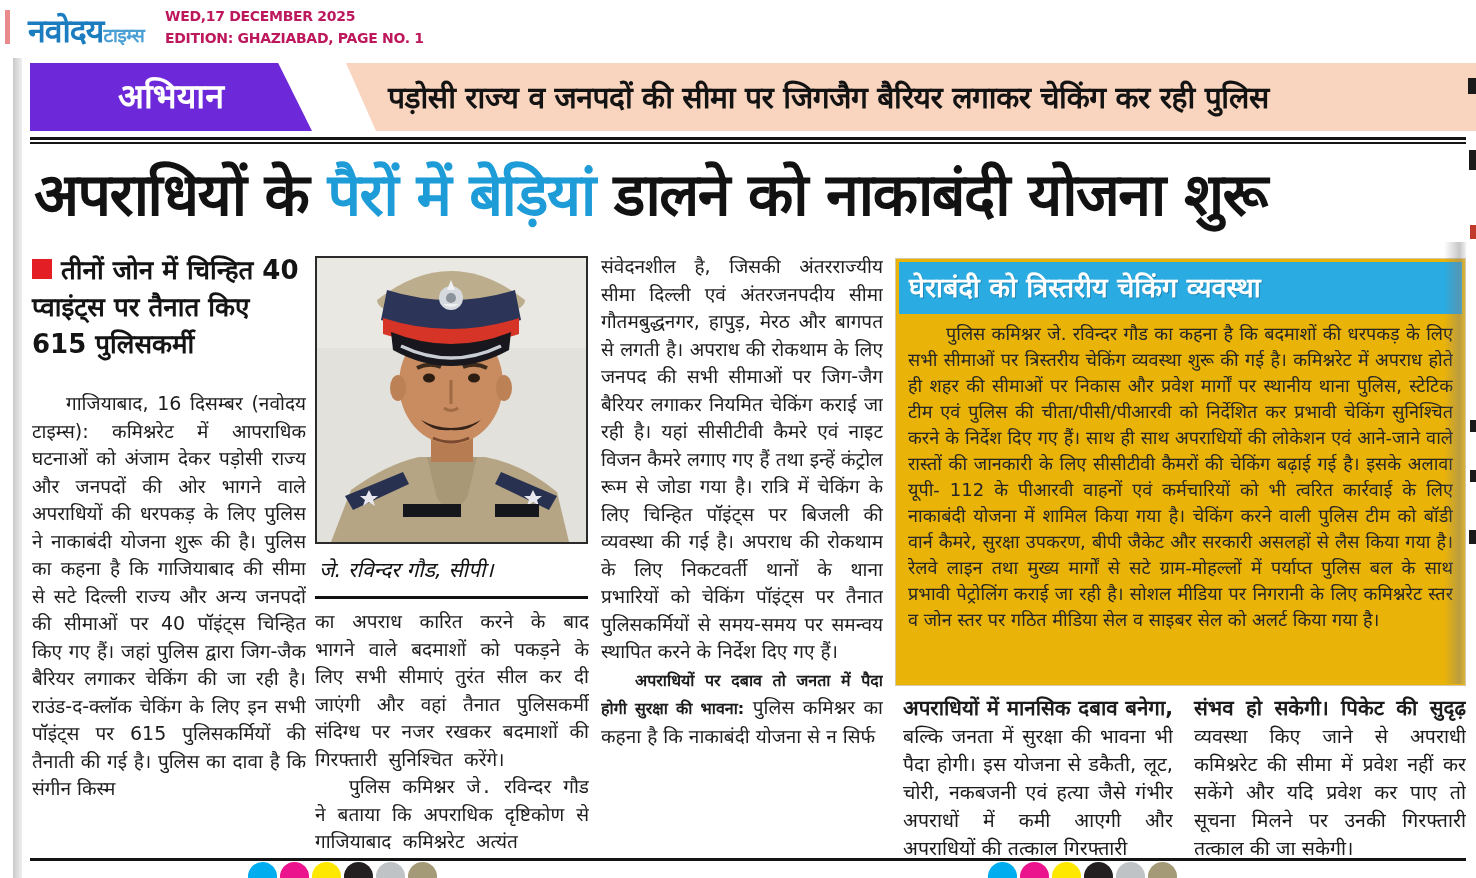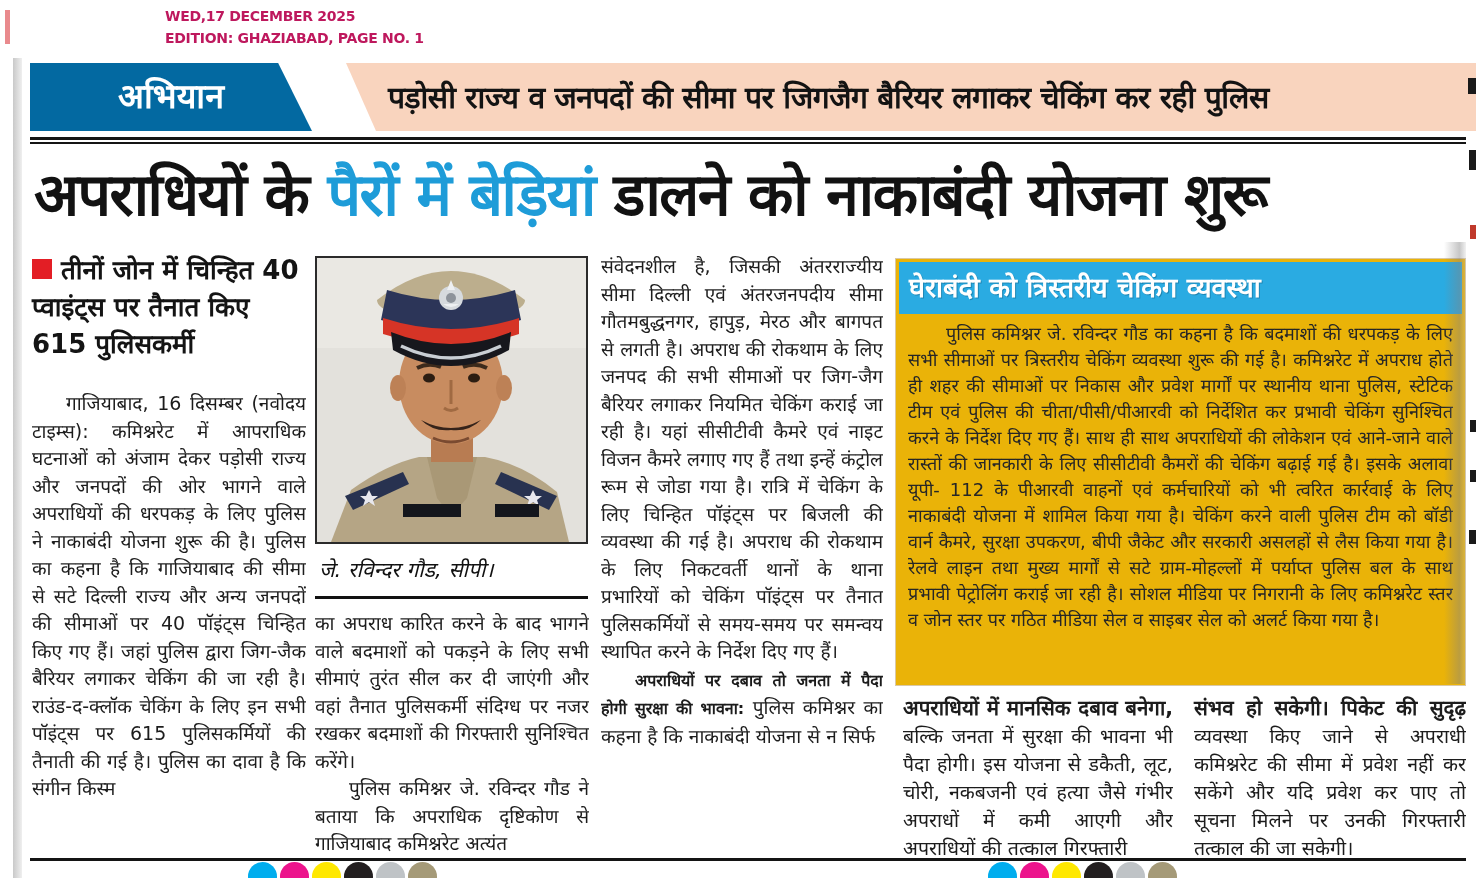--- a/index.html
+++ b/index.html
@@ -15,21 +15,21 @@
                letter-spacing:-0.3px; white-space:nowrap; }
   .mast-line.l1 { top:8px; }
   .mast-line.l2 { top:30px; }
   .edge-red-frag { position:absolute; left:5px; top:10px; width:5px; height:34px; background:#e98a8d; }
 
   
   .scan-strip { position:absolute; left:13px; top:58px; width:9px; height:820px;
                 background:linear-gradient(to right,#c9c9c9,#efefef); }
 
   
-  .kicker-label { position:absolute; left:30px; top:63px; width:282px; height:68px; background:#0369a1;
+  .kicker-label { position:absolute; left:30px; top:63px; width:282px; height:68px; background:#6d28d9;
                   clip-path:polygon(0 0,88% 0,100% 100%,0 100%);
                   color:#ffffff; font-weight:bold; font-size:34px; line-height:66px; text-align:center; }
   .kicker-strip { position:absolute; left:346px; top:63px; width:1122px; height:68px; background:#f9d4be;
                   clip-path:polygon(0 0,100% 0,100% 100%,30px 100%);
                   color:#131313; font-weight:bold; font-size:30px; line-height:70px;
                   padding-left:42px; white-space:nowrap; overflow:hidden; letter-spacing:-0.5px; }
   .kicker-rule { position:absolute; left:30px; top:137px; width:1436px; height:7px;
                  border-top:3px solid #151515; border-bottom:2px solid #151515; }
 
   
@@ -39,21 +39,21 @@
   .headline .hl { color:#1e9cd8; }
 
   
   .para { font-size:19px; line-height:27.5px; color:#1c1c1c; text-align:justify; }
   .indent { text-indent:34px; }
   .col { position:absolute; overflow:hidden; }
   #col1-sub { position:absolute; left:32px; top:252px; width:276px; height:130px;
               font-size:26px; line-height:37px; font-weight:bold; color:#141414; }
   .bullet { display:inline-block; width:20px; height:20px; background:#e31e25; margin-right:9px; }
   #col1-body { left:32px; top:390px; width:274px; height:478px; }
-  #col2 { left:315px; top:610px; width:274px; height:258px; }
+  #col2 { left:315px; top:610px; width:274px; height:258px;font-family:Liberation Mono, monospace; }
   #col3 { left:601px; top:253px; width:282px; height:600px; }
   #col3 .para + .para { margin-top:0; }
   .inline-bold { font-weight:bold; font-size:16px; }
 
   
   .photo-frame { position:absolute; left:315px; top:256px; width:273px; height:288px;
                  border:2px solid #2b2b2b; background:#e3e1dc; }
   .photo-caption { position:absolute; left:319px; top:555px; width:270px; font-size:21px;
                    font-style:italic; color:#111; white-space:nowrap; }
   .caption-rule { position:absolute; left:315px; top:596px; width:273px; height:3px; background:#111; }
@@ -85,20 +85,23 @@
                  background:linear-gradient(to right, rgba(255,255,255,0), rgba(130,130,130,.45) 70%, rgba(200,200,200,.25)); }
   .edge-frag { position:absolute; background:#1a1a1a; }
   .edge-peach { position:absolute; left:1466px; top:63px; width:10px; height:68px; background:#f9d4be; }
 </style>
 </head>
 <body>
 
 <div id="page">
 
   <div class="edge-red-frag"></div>
+  <div class="logo">
+    <span class="logo-main">नवोदय</span><span class="logo-sub">टाइम्स</span>
+  </div>
   <div class="mast-line l1">WED,17 DECEMBER 2025</div>
   <div class="mast-line l2">EDITION: GHAZIABAD, PAGE NO. 1</div>
 
   <div class="scan-strip"></div>
 
   <div class="kicker-label">अभियान</div>
   <div class="kicker-strip">पड़ोसी राज्य व जनपदों की सीमा पर जिगजैग बैरियर लगाकर चेकिंग कर रही पुलिस</div>
   <div class="kicker-rule"></div>
 
   <div class="headline"><span>अपराधियों के </span><span class="hl">पैरों में बेड़ियां</span><span> डालने को नाकाबंदी योजना शुरू</span></div>

